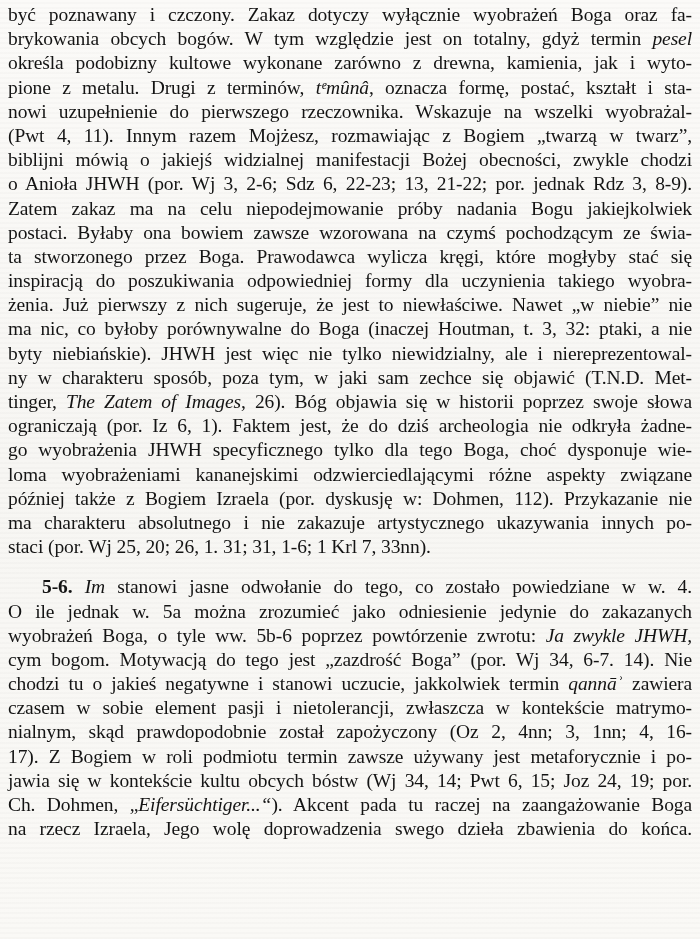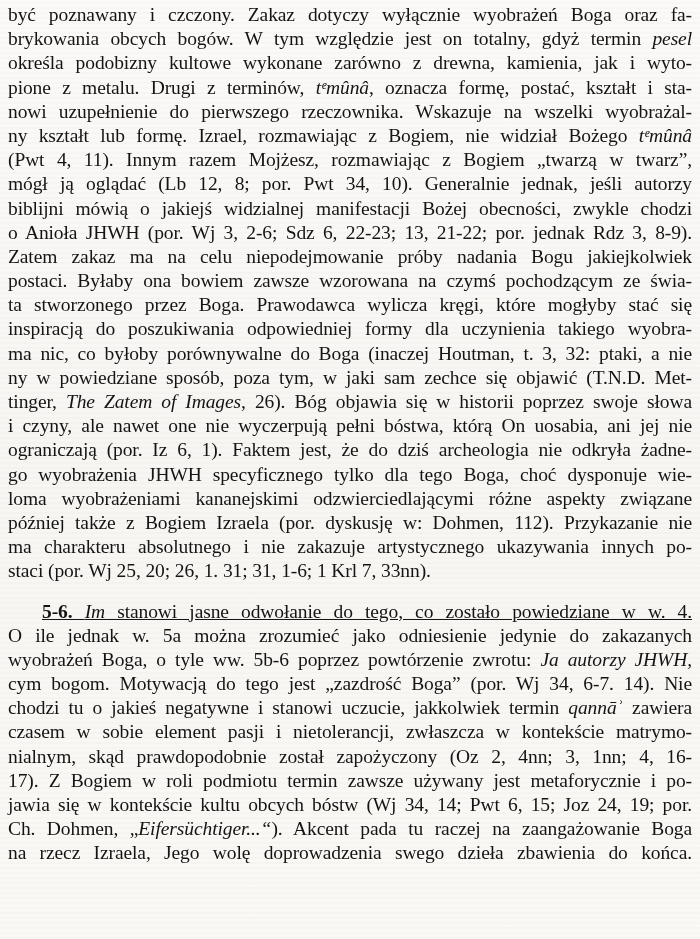--- a/index.html
+++ b/index.html
@@ -23,21 +23,20 @@
     font-family: "Liberation Serif", "DejaVu Serif", serif;
     font-size: 19.5px;
     letter-spacing: -0.1px;
     color: #141414;
   }
   .paragraph {
     margin: 0;
   }
   .paragraph.indent .line:first-child {
     text-indent: 34px;
-    text-decoration: underline;
   }
   .paragraph + .paragraph {
     margin-top: 16px;
   }
   .line {
     height: 24.2px;
     line-height: 24.2px;
     text-align: justify;
     text-align-last: justify;
     hyphens: none;
@@ -52,44 +51,43 @@
 </head>
 <body>
 
 <div class="page">
     <div class="paragraph">
       <div class="line"><span>być poznawany i czczony. Zakaz dotyczy wyłącznie wyobrażeń Boga oraz fa-</span></div>
       <div class="line"><span>brykowania obcych bogów. W tym względzie jest on totalny, gdyż termin </span><span class="i">pesel</span></div>
       <div class="line"><span>określa podobizny kultowe wykonane zarówno z drewna, kamienia, jak i wyto-</span></div>
       <div class="line"><span>pione z metalu. Drugi z terminów, </span><span class="i">tᵉmûnâ</span><span>, oznacza formę, postać, kształt i sta-</span></div>
       <div class="line"><span>nowi uzupełnienie do pierwszego rzeczownika. Wskazuje na wszelki wyobrażal-</span></div>
-      <div class="line"><span>ny kształt lub formę. Izrael, rozmawiając z Bogiem, nie widział Bożego </span><span class="i">tᵉmûnâ</span></div>
       <div class="line"><span>(Pwt 4, 11). Innym razem Mojżesz, rozmawiając z Bogiem „twarzą w twarz”,</span></div>
-      <div class="line"><span>mógł ją oglądać (Lb 12, 8; por. Pwt 34, 10). Generalnie jednak, jeśli autorzy</span></div>
       <div class="line"><span>biblijni mówią o jakiejś widzialnej manifestacji Bożej obecności, zwykle chodzi</span></div>
       <div class="line"><span>o Anioła JHWH (por. Wj 3, 2-6; Sdz 6, 22-23; 13, 21-22; por. jednak Rdz 3, 8-9).</span></div>
       <div class="line"><span>Zatem zakaz ma na celu niepodejmowanie próby nadania Bogu jakiejkolwiek</span></div>
       <div class="line"><span>postaci. Byłaby ona bowiem zawsze wzorowana na czymś pochodzącym ze świa-</span></div>
       <div class="line"><span>ta stworzonego przez Boga. Prawodawca wylicza kręgi, które mogłyby stać się</span></div>
       <div class="line"><span>inspiracją do poszukiwania odpowiedniej formy dla uczynienia takiego wyobra-</span></div>
+      <div class="line"><span>żenia. Już pierwszy z nich sugeruje, że jest to niewłaściwe. Nawet „w niebie” nie</span></div>
       <div class="line"><span>ma nic, co byłoby porównywalne do Boga (inaczej Houtman, t. 3, 32: ptaki, a nie</span></div>
-      <div class="line"><span>ny w powiedziane sposób, poza tym, w jaki sam zechce się objawić (T.N.D. Met-</span></div>
+      <div class="line"><span>byty niebiańskie). JHWH jest więc nie tylko niewidzialny, ale i niereprezentowal-</span></div>
+      <div class="line"><span>ny w charakteru sposób, poza tym, w jaki sam zechce się objawić (T.N.D. Met-</span></div>
       <div class="line"><span>tinger, </span><span class="i">The Zatem of Images</span><span>, 26). Bóg objawia się w historii poprzez swoje słowa</span></div>
-      <div class="line"><span>i czyny, ale nawet one nie wyczerpują pełni bóstwa, którą On uosabia, ani jej nie</span></div>
       <div class="line"><span>ograniczają (por. Iz 6, 1). Faktem jest, że do dziś archeologia nie odkryła żadne-</span></div>
       <div class="line"><span>go wyobrażenia JHWH specyficznego tylko dla tego Boga, choć dysponuje wie-</span></div>
       <div class="line"><span>loma wyobrażeniami kananejskimi odzwierciedlającymi różne aspekty związane</span></div>
       <div class="line"><span>później także z Bogiem Izraela (por. dyskusję w: Dohmen, 112). Przykazanie nie</span></div>
       <div class="line"><span>ma charakteru absolutnego i nie zakazuje artystycznego ukazywania innych po-</span></div>
       <div class="line no-justify"><span>staci (por. Wj 25, 20; 26, 1. 31; 31, 1-6; 1 Krl 7, 33nn).</span></div>
     </div>
     <div class="paragraph indent">
       <div class="line"><span class="b">5-6. </span><span class="i">Im</span><span> stanowi jasne odwołanie do tego, co zostało powiedziane w w. 4.</span></div>
       <div class="line"><span>O ile jednak w. 5a można zrozumieć jako odniesienie jedynie do zakazanych</span></div>
-      <div class="line"><span>wyobrażeń Boga, o tyle ww. 5b-6 poprzez powtórzenie zwrotu: </span><span class="i">Ja autorzy JHWH,</span></div>
+      <div class="line"><span>wyobrażeń Boga, o tyle ww. 5b-6 poprzez powtórzenie zwrotu: </span><span class="i">Ja zwykle JHWH,</span></div>
       <div class="line"><span>cym bogom. Motywacją do tego jest „zazdrość Boga” (por. Wj 34, 6-7. 14). Nie</span></div>
       <div class="line"><span>chodzi tu o jakieś negatywne i stanowi uczucie, jakkolwiek termin </span><span class="i">qannāʾ</span><span> zawiera</span></div>
       <div class="line"><span>czasem w sobie element pasji i nietolerancji, zwłaszcza w kontekście matrymo-</span></div>
       <div class="line"><span>nialnym, skąd prawdopodobnie został zapożyczony (Oz 2, 4nn; 3, 1nn; 4, 16-</span></div>
       <div class="line"><span>17). Z Bogiem w roli podmiotu termin zawsze używany jest metaforycznie i po-</span></div>
       <div class="line"><span>jawia się w kontekście kultu obcych bóstw (Wj 34, 14; Pwt 6, 15; Joz 24, 19; por.</span></div>
       <div class="line"><span>Ch. Dohmen, „</span><span class="i">Eifersüchtiger...“</span><span>). Akcent pada tu raczej na zaangażowanie Boga</span></div>
       <div class="line"><span>na rzecz Izraela, Jego wolę doprowadzenia swego dzieła zbawienia do końca.</span></div>
     </div>
   </div>

